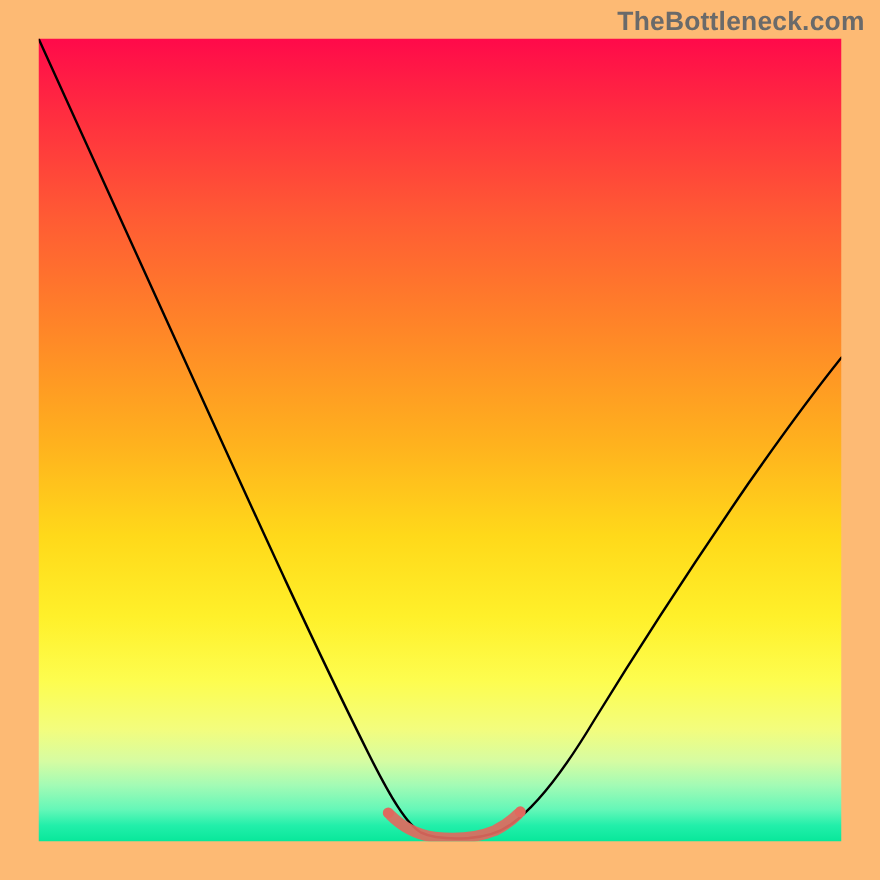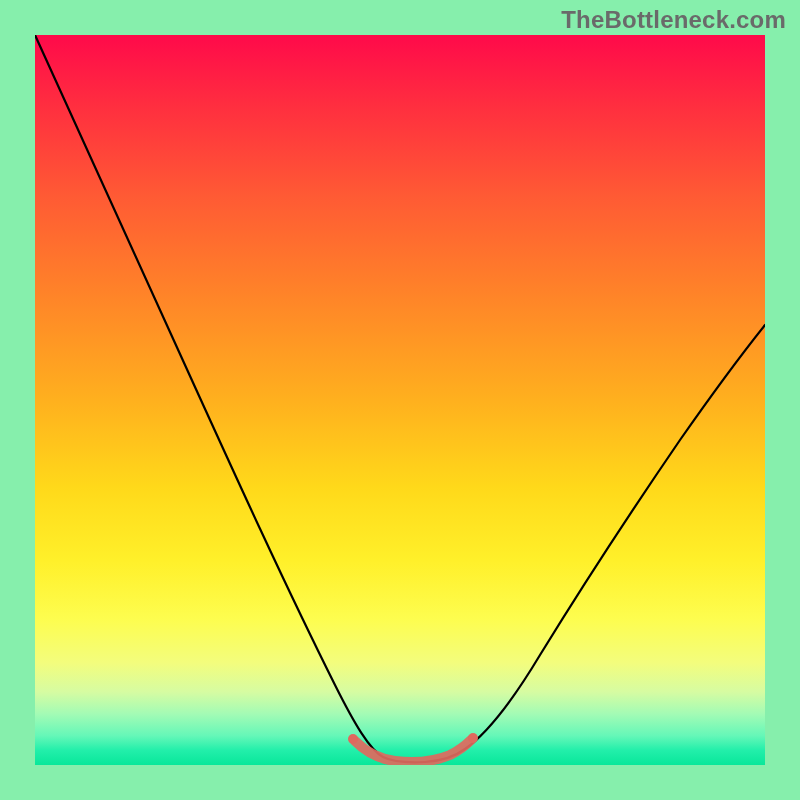--- a/index.html
+++ b/index.html
@@ -8,21 +8,21 @@
     width: 800px;
     height: 800px;
     background: #000;
     overflow: hidden;
     font-family: Arial, Helvetica, sans-serif;
   }
   .frame {
     position: relative;
     width: 800px;
     height: 800px;
-    background: #86efac;
+    background: #fdba74;
   }
   .watermark {
     position: absolute;
     top: 6px;
     right: 14px;
     color: #6a6a6a;
     font-size: 24px;
     font-weight: 600;
     letter-spacing: 0.2px;
     user-select: none;

